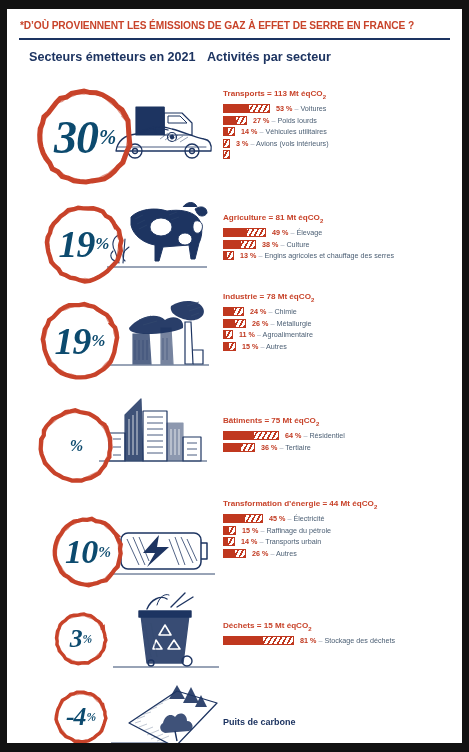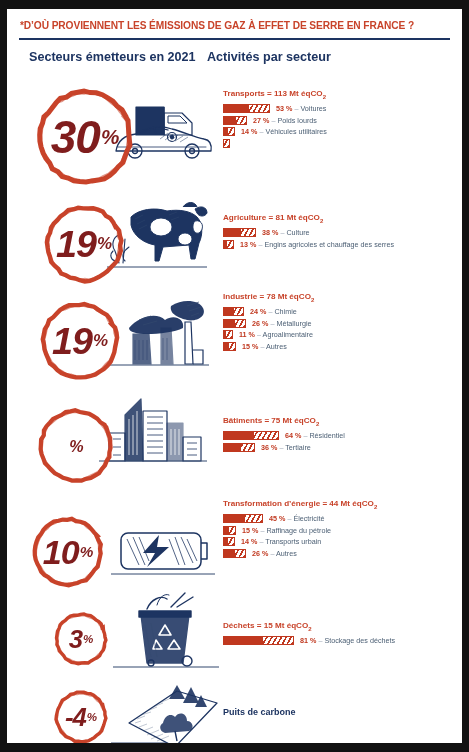--- a/index.html
+++ b/index.html
@@ -60,22 +60,22 @@
     width:215px; height:100%;
   }
   .right {
     position:absolute;
     left:216px; top:0;
     right:0;
   }
   
   .circ {
     position:absolute;
-    color:#7f1d1d;
-    font-family:Liberation Sans, sans-serif;
+    color:#0c4a6e;
+    font-family:Liberation Serif, serif;
   }
   .circ svg { position:absolute; left:0; top:0; overflow:visible; }
   .circ .num {
     position:absolute;
     left:0; top:0;
     width:100%; height:100%;
     display:flex;
     align-items:center;
     justify-content:center;
     font-weight:bold;
@@ -211,20 +211,26 @@
           <div class="bar-line">
             <div class="bar" style="width: 12px;">
               <div class="hatch" style="width: 6px;"></div>
             </div>
             <div class="lbl"><span class="pct">14 %</span> <span class="dash">–</span> <span class="nm">Véhicules utilitaires</span></div>
           </div>
           <div class="bar-line">
             <div class="bar" style="width: 7px;">
               <div class="hatch" style="width: 6px;"></div>
             </div>
+            <div class="lbl"><span class="pct">3 %</span> <span class="dash">–</span> <span class="nm">Avions (vols intérieurs)</span></div>
+          </div>
+          <div class="bar-line">
+            <div class="bar" style="width: 7px;">
+              <div class="hatch" style="width: 6px;"></div>
+            </div>
           </div>
         </div>
       </div>
       <div class="row" style="top: 186px; height: 100px;">
         <div class="left">
           <div class="illus" style="left: 92px; top: 0px;">
             <svg width="115" height="78" viewBox="0 0 115 78">
     <g fill="#1d3461" stroke="#1d3461" stroke-width="1">
       <path d="M32 22 C40 14 56 12 68 16 C80 14 92 16 98 22 C104 28 104 40 100 48 L96 64 L92 64 L90 50
                L64 52 L60 66 L56 66 L56 50 C44 48 34 40 32 30 Z"></path>
@@ -258,20 +264,26 @@
               <path d="M72.9 23.6L75.1 28.0L74.9 33.2L77.4 37.7L76.2 42.6L75.6 47.4L74.5 52.1L73.5 56.9L71.4 61.5L67.4 64.6L64.4 68.5L60.4 71.4L55.9 73.4L51.4 75.3L46.7 76.8L41.8 76.1L36.8 77.1L32.0 75.9L27.3 74.7L22.8 72.4L18.7 69.7L15.0 66.4L11.6 62.7L9.6 58.2L7.5 53.8L6.0 49.1L5.7 44.2L5.2 39.3L6.2 34.6L6.8 29.7L9.6 25.6L11.5 21.1L13.9 16.8L17.6 13.5L21.9 11.1L26.2 8.9L30.5 6.4L35.3 5.5L40.2 5.3L45.1 5.3L49.9 6.5L54.7 7.4L59.2 9.6L62.8 13.0L66.8 15.8L70.0 19.6L72.9 23.5Z" fill="none" stroke="#c8432a" stroke-width="2.42" stroke-linecap="round" opacity="0.55"></path>
             </svg>
             <div class="num" style="font-size: 37.72px;">
               <span>19</span>
               <span class="pc">%</span>
             </div>
           </div>
         </div>
         <div class="right" style="top: 18px;">
           <div class="sector-title">Agriculture = 81 Mt éqCO<sub>2</sub></div>
+          <div class="bar-line">
+            <div class="bar" style="width: 43px;">
+              <div class="hatch" style="width: 18.06px;"></div>
+            </div>
+            <div class="lbl"><span class="pct">49 %</span> <span class="dash">–</span> <span class="nm">Élevage</span></div>
+          </div>
           <div class="bar-line">
             <div class="bar" style="width: 33px;">
               <div class="hatch" style="width: 13.86px;"></div>
             </div>
             <div class="lbl"><span class="pct">38 %</span> <span class="dash">–</span> <span class="nm">Culture</span></div>
           </div>
           <div class="bar-line">
             <div class="bar" style="width: 11px;">
               <div class="hatch" style="width: 6px;"></div>
             </div>
@@ -427,21 +439,21 @@
                 <path d="M28 16 L40 44"></path>
                 <path d="M34 16 L44 40"></path>
       <path d="M64 18 L74 44"></path>
                 <path d="M70 16 L80 44"></path>
                 <path d="M76 16 L88 42"></path>
                 <path d="M82 18 L92 40"></path>
     </g>
     <path d="M6 53 L110 53" stroke="#33496e" stroke-width="1"></path>
             </svg>
           </div>
-          <div class="circ" style="width: 74px; height: 74px; left: 24px; top: 18px;">
+          <div class="circ" style="width: 74px; height: 74px; left: 44px; top: 18px;">
             <svg width="74" height="74">
               <path d="M65.7 21.3L67.5 25.4L69.8 29.4L69.0 34.1L69.7 38.5L68.7 42.9L67.7 47.2L66.7 51.6L63.5 54.8L60.9 58.4L58.2 61.9L55.1 65.3L50.4 66.2L46.4 68.0L42.1 69.0L37.7 70.3L33.3 69.5L28.8 68.8L24.6 67.3L20.6 65.4L17.3 62.3L13.4 60.0L10.2 56.8L8.4 52.6L6.3 48.7L4.6 44.5L3.8 40.0L3.7 35.5L4.3 30.9L5.5 26.6L7.2 22.4L10.1 18.9L12.3 14.9L15.4 11.6L19.1 9.0L22.9 6.4L27.5 5.8L31.8 4.6L36.3 4.9L40.8 3.7L44.9 6.1L49.4 6.7L53.7 8.2L57.4 10.8L60.4 14.2L63.3 17.6L66.5 20.9Z" fill="none" stroke="#c8432a" stroke-width="4.20" stroke-linecap="round" opacity="1"></path>
               <path d="M65.6 21.4L66.6 25.8L67.9 29.9L68.1 34.2L68.8 38.5L68.4 42.8L67.8 47.2L65.8 51.1L63.8 55.1L60.7 58.2L57.2 60.7L54.2 63.9L50.2 65.7L46.2 67.3L41.9 67.9L37.7 68.1L33.3 69.3L29.2 67.4L24.7 67.2L21.5 63.9L17.9 61.6L14.4 59.1L11.8 55.7L9.7 51.9L6.8 48.5L5.3 44.3L4.9 39.9L5.0 35.5L5.7 31.2L7.0 27.1L8.7 23.1L10.8 19.4L13.3 15.8L16.7 13.1L19.5 9.6L23.7 8.2L27.6 6.0L31.9 5.3L36.3 4.9L40.6 5.4L45.1 5.5L49.1 7.4L53.1 9.2L56.1 12.4L59.9 14.7L62.9 17.8L65.3 21.5Z" fill="none" stroke="#c8432a" stroke-width="2.31" stroke-linecap="round" opacity="0.55"></path>
             </svg>
             <div class="num" style="font-size: 34.04px;">
               <span>10</span>
               <span class="pc">%</span>
             </div>
           </div>
         </div>
@@ -558,19 +570,19 @@
             <svg width="56" height="56">
               <path d="M49.8 16.1L50.6 19.4L51.9 22.5L51.9 25.8L52.9 29.2L51.8 32.4L50.9 35.6L49.8 38.7L48.7 41.9L46.3 44.4L43.6 46.4L41.2 48.6L38.3 50.3L35.3 51.9L31.9 52.5L28.5 52.6L25.2 52.6L21.7 52.4L18.9 50.2L16.0 48.8L12.8 47.5L10.5 45.1L8.1 42.7L6.8 39.6L5.5 36.6L4.0 33.5L3.0 30.3L3.4 26.9L4.1 23.6L4.9 20.4L6.4 17.4L7.8 14.4L9.3 11.3L12.4 9.6L15.1 7.7L17.5 5.3L20.9 4.8L24.0 3.1L27.5 3.1L30.8 3.3L34.1 4.4L37.5 4.6L40.6 6.2L43.2 8.4L46.0 10.4L47.7 13.4L49.4 16.3Z" fill="none" stroke="#c8432a" stroke-width="3.40" stroke-linecap="round" opacity="1"></path>
               <path d="M48.4 16.8L49.7 19.8L51.6 22.6L52.2 25.8L52.0 29.1L51.4 32.3L50.8 35.5L48.9 38.2L47.6 41.2L46.0 44.1L43.6 46.3L41.1 48.5L38.0 49.8L35.0 51.2L31.8 51.5L28.5 52.1L25.4 51.0L22.1 51.1L19.1 49.9L16.1 48.6L13.4 46.8L11.4 44.2L9.5 41.7L6.8 39.6L6.1 36.3L4.7 33.4L4.0 30.2L4.6 26.9L4.1 23.6L5.0 20.4L6.6 17.5L8.5 14.9L10.3 12.2L12.6 9.9L15.4 8.3L18.3 6.8L21.1 5.1L24.4 5.2L27.5 4.7L30.7 4.8L33.8 5.5L36.7 6.6L40.1 7.1L42.2 9.7L44.5 11.9L47.3 13.7L48.3 16.9Z" fill="none" stroke="#c8432a" stroke-width="1.87" stroke-linecap="round" opacity="0.55"></path>
             </svg>
             <div class="num" style="font-size: 25.76px;">
               <span>-4</span>
               <span class="pc">%</span>
             </div>
           </div>
         </div>
-        <div class="right" style="top: 30px;">
+        <div class="right" style="top: 40px;">
           <div class="puits">Puits de carbone</div>
         </div>
       </div>
     </div>
 
 </div>
 
 </body></html>

